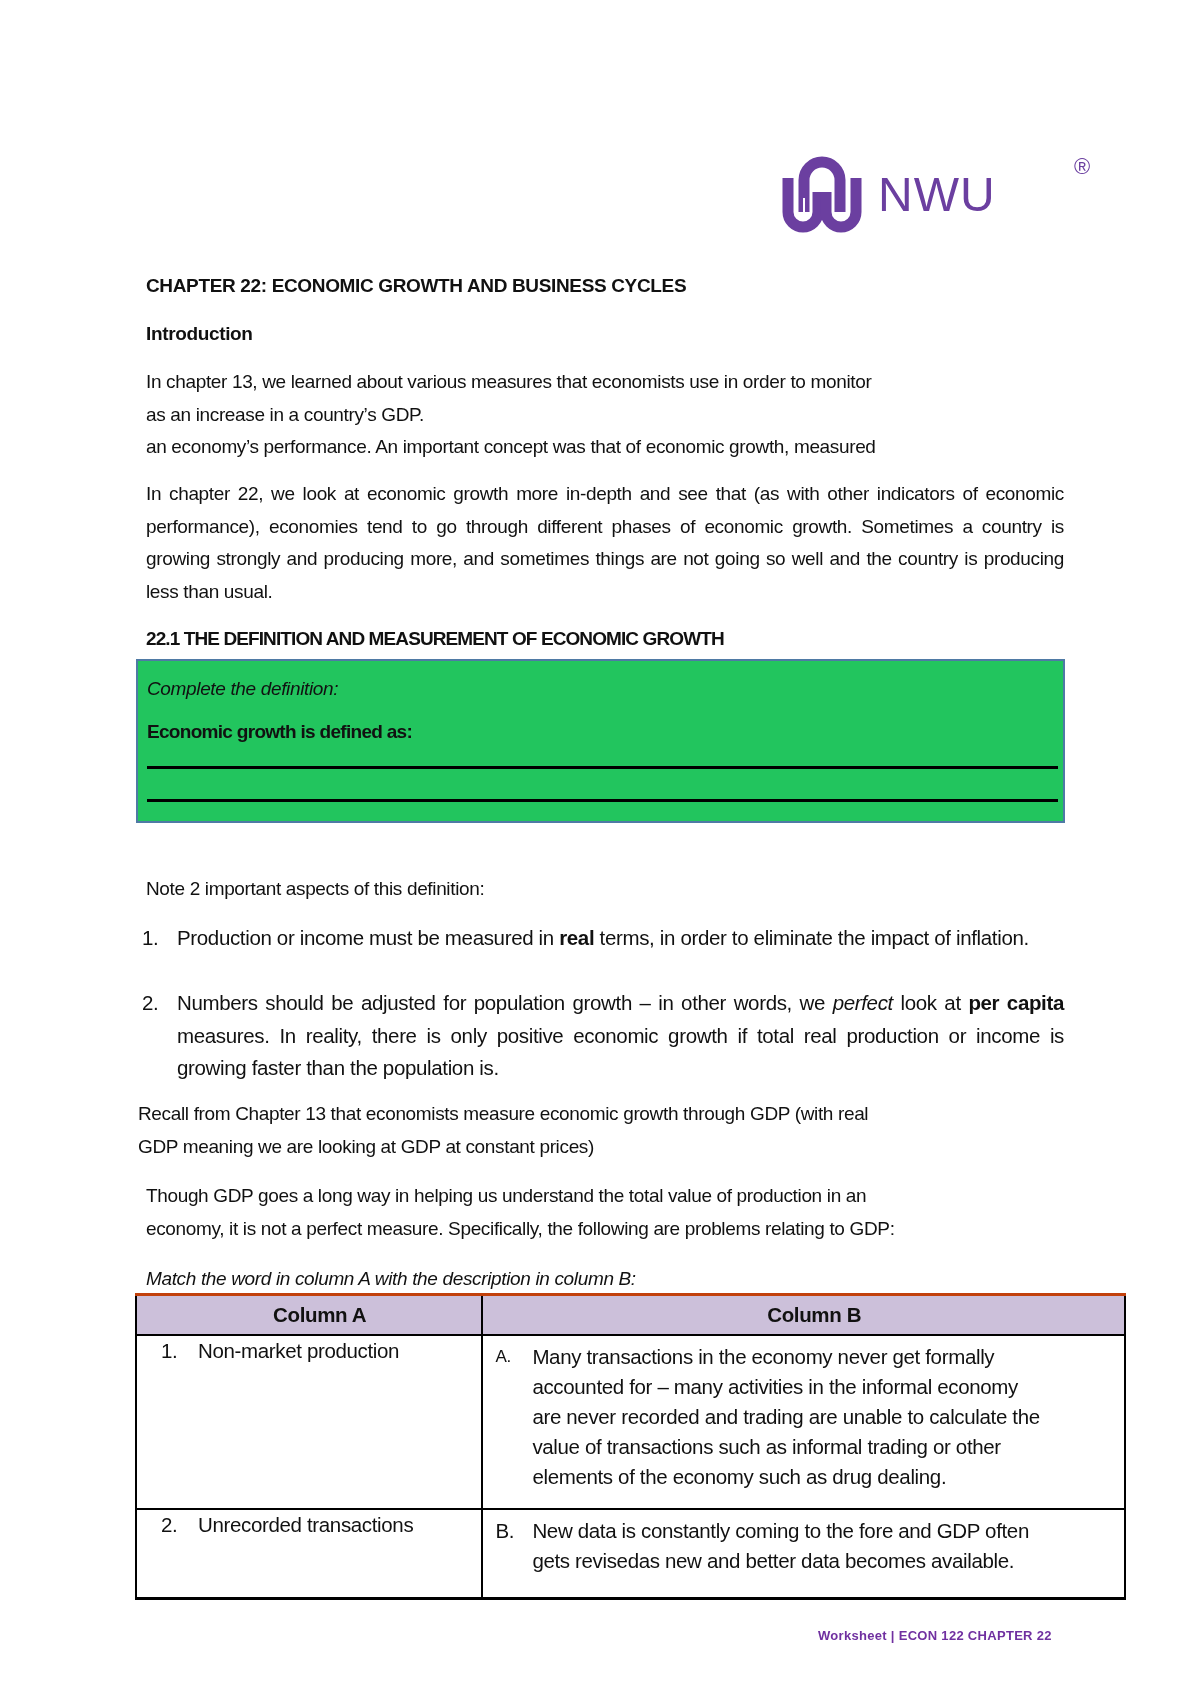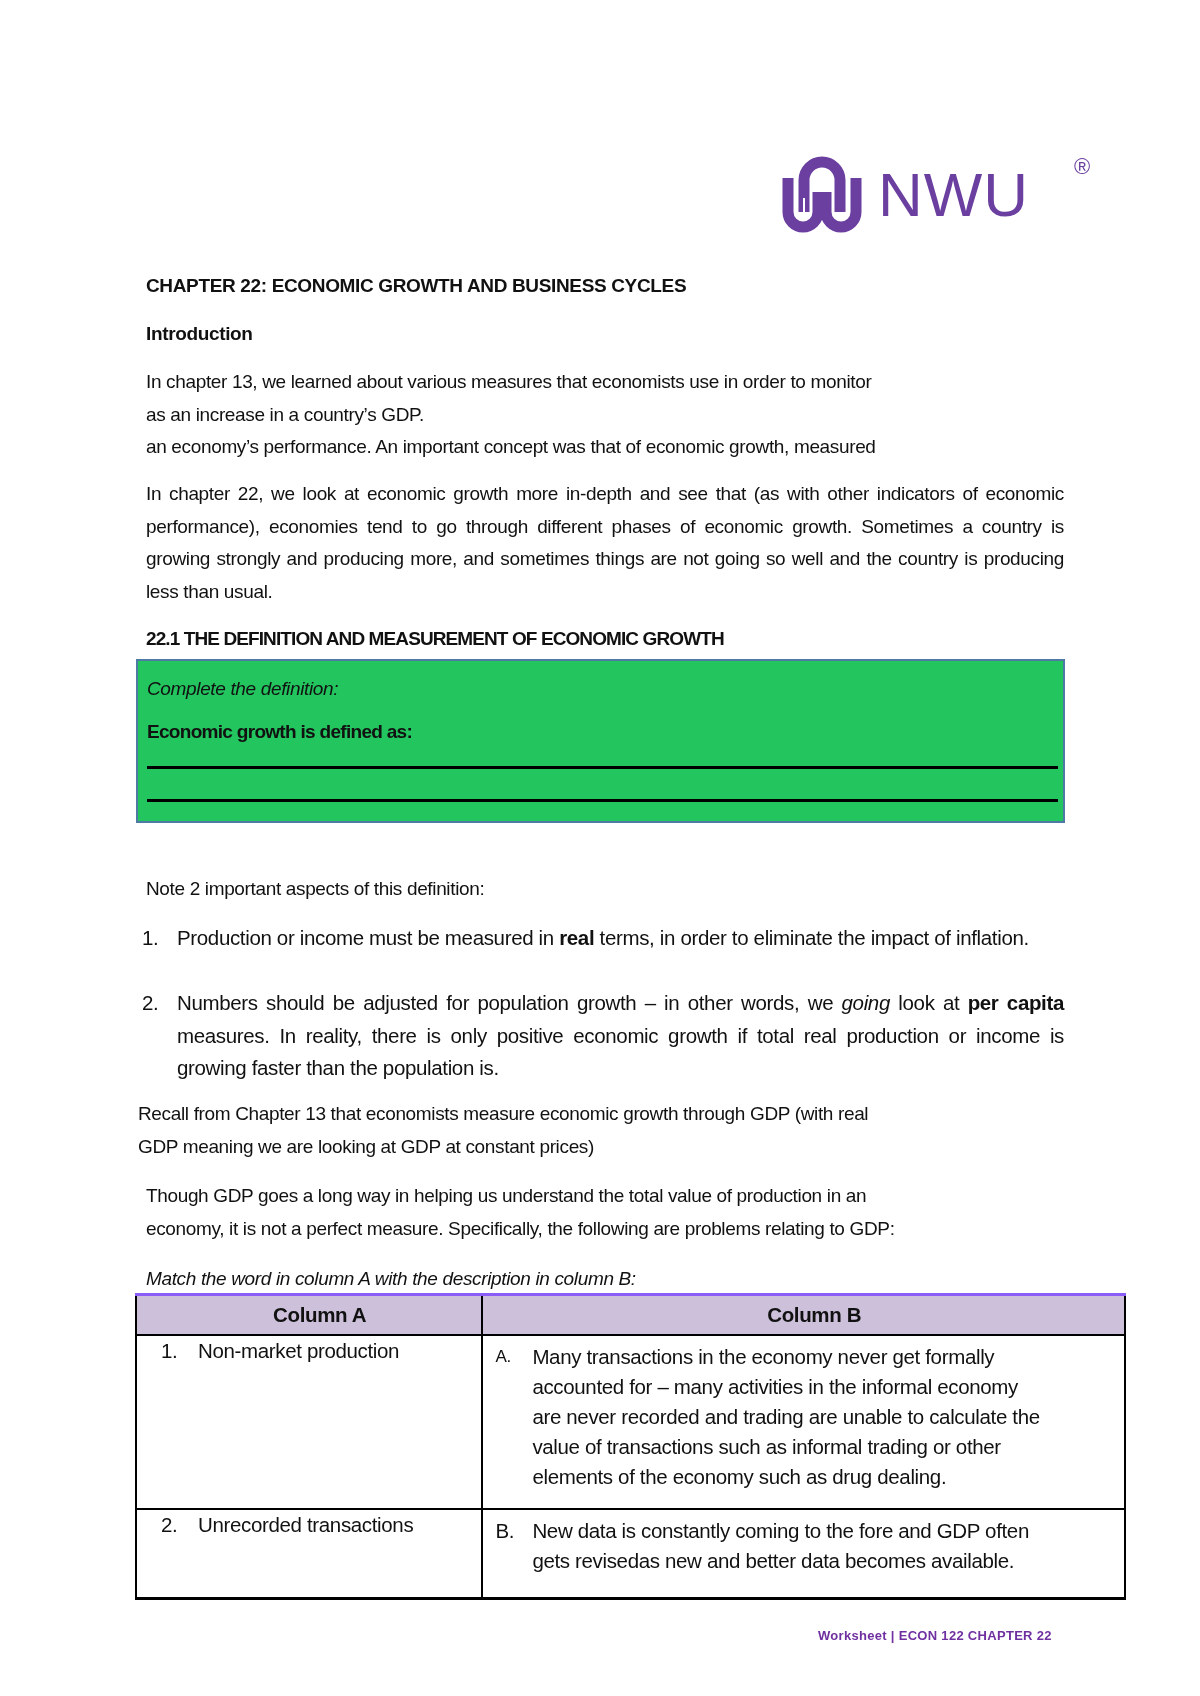--- a/index.html
+++ b/index.html
@@ -3,37 +3,37 @@
 <meta charset="utf-8">
 <style>
   html, body { margin:0; padding:0; background:#ffffff; }
   body { width:1200px; height:1696px; position:relative; overflow:hidden;
          font-family:"Liberation Sans", sans-serif; color:#111; }
   .abs { position:absolute; }
   .t { font-size:19px; line-height:32.5px; letter-spacing:-0.35px; white-space:nowrap; }
   .bold { font-weight:bold; }
   .just { text-align:justify; text-align-last:left; white-space:normal; }
   
-  .logo-text { font-family:"Liberation Sans", sans-serif; color:#6b3fa0; font-size:62px;
+  .logo-text { font-family:"Liberation Sans", sans-serif; color:#6b3fa0; font-size:48px;
                line-height:74px; font-weight:normal; letter-spacing:1px; }
   .reg { color:#6b3fa0; font-size:22px; }
   
   .defbox { position:absolute; left:136px; top:659px; width:925px; height:160px;
             background:#22c55e; border:2px solid #4f7aa5; box-sizing:content-box; }
   .defline { position:absolute; left:9px; right:5px; height:3px; background:#000; }
   
   .li { position:absolute; left:142px; width:922px; font-size:20.5px; line-height:32.5px; letter-spacing:-0.35px; }
   .li .num { position:absolute; left:0; top:0; }
   .li .body { margin-left:35px; text-align:justify; text-align-last:left; }
   
   table.match { position:absolute; left:135px; top:1293px; width:991px; border-collapse:collapse;
                 font-size:20.5px; letter-spacing:-0.35px; }
   table.match th, table.match td { border:2px solid #000; vertical-align:top; padding:0; }
   table.match th { background:#ccc0da; height:38px; font-weight:bold; text-align:center; vertical-align:middle; }
-  table.match tr.top th { border-top:3px solid #8b5cf6;padding-left:21px; }
+  table.match tr.top th { border-top:3px solid #c2410c;padding-left:21px; }
   table.match tr.last td { border-bottom:3px solid #000; }
   .cellA { position:relative; padding:0 8px 0 24px; line-height:30px; }
   .cellA .n { display:inline-block; width:37px; }
   .cellB { position:relative; padding:6px 8px 0 12px; line-height:30px; }
   .cellB .l { position:absolute; left:12px; top:6px; }
   .cellB .tx { margin-left:37px; }
   .footer { position:absolute; left:818px; top:1628px; font-size:13px; font-weight:bold; color:#7030a0; letter-spacing:0.3px; white-space:nowrap;text-align:right; }
 </style>
 </head>
 <body>
@@ -75,21 +75,21 @@
 
 <div class="abs t" style="left:146px;top:873px;">Note 2 important aspects of this definition:</div>
 
 <div class="li" style="top:922px;">
   <span class="num">1.</span>
   <div class="body"><span>Production or income must be measured in </span><b>real</b><span> terms, in order to eliminate the impact of inflation.</span></div>
 </div>
 
 <div class="li" style="top:987px;">
   <span class="num">2.</span>
-  <div class="body"><span>Numbers should be adjusted for population growth – in other words, we </span><i>going</i><span> look at </span><b>per capita</b><span> measures. In reality, there is only positive economic growth if total real production or income is growing faster than the population is.</span></div>
+  <div class="body"><span>Numbers should be adjusted for population growth – in other words, we </span><i>perfect</i><span> look at </span><b>per capita</b><span> measures. In reality, there is only positive economic growth if total real production or income is growing faster than the population is.</span></div>
 </div>
 
 <div class="abs" style="left:138px;top:1098px;">
   <div class="t">Recall from Chapter 13 that economists measure economic growth through GDP (with real</div>
   <div class="t">GDP meaning we are looking at GDP at constant prices)</div>
 </div>
 
 <div class="abs" style="left:146px;top:1180px;">
   <div class="t">Though GDP goes a long way in helping us understand the total value of production in an</div>
   <div class="t">economy, it is not a perfect measure. Specifically, the following are problems relating to GDP:</div>

